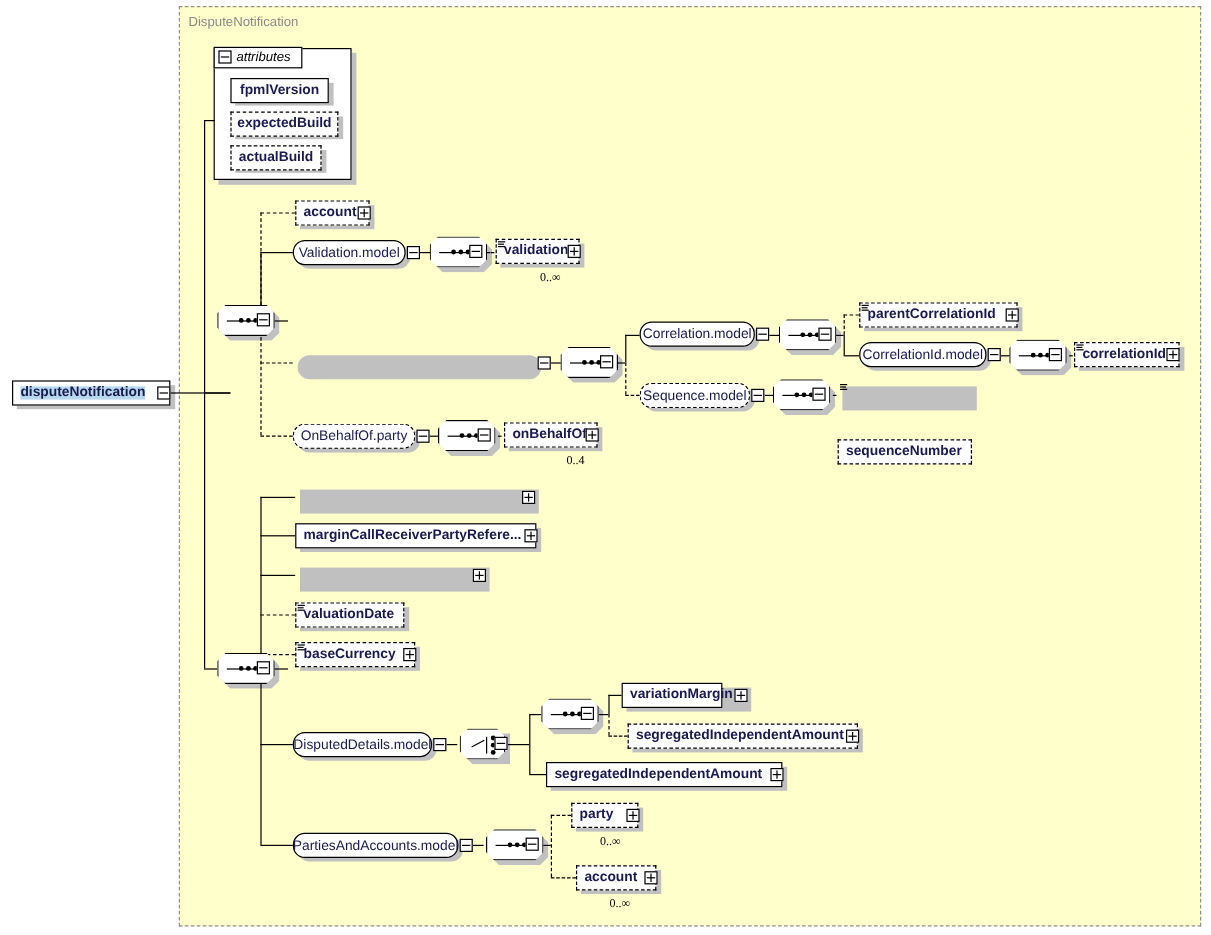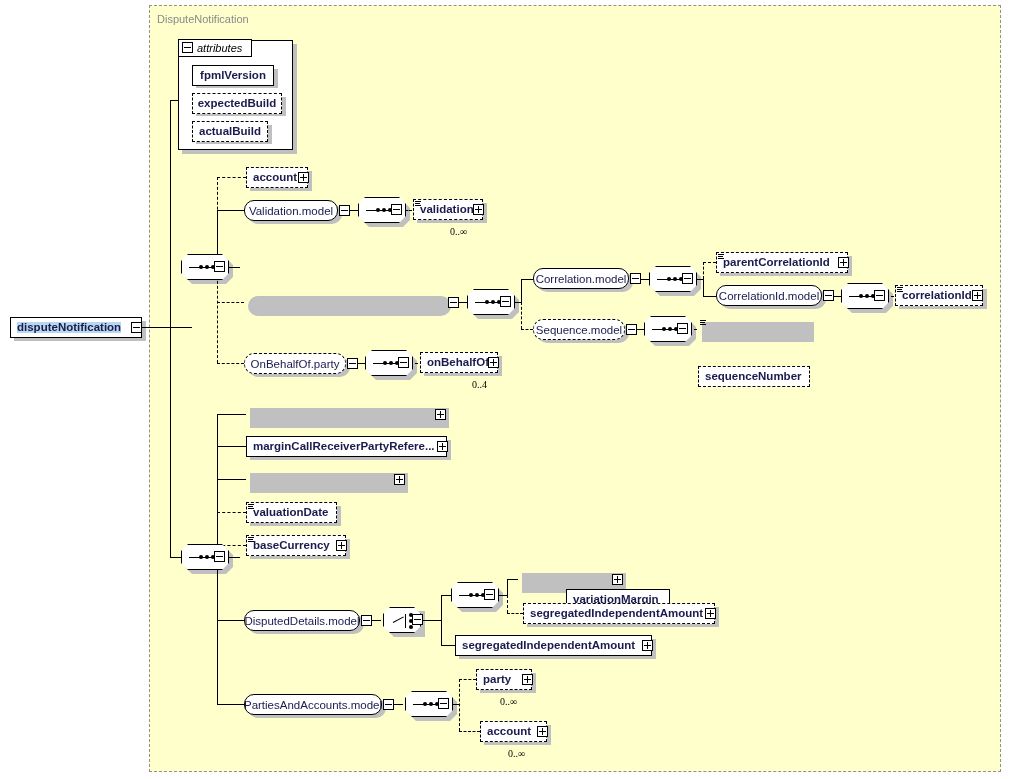--- a/index.html
+++ b/index.html
@@ -446,21 +446,21 @@
     <span class="dot d3"></span>
   </div>
   <div class="expander" style="left:484px;top:589px;"></div>
   <div class="ln h" style="left:441px;top:595px;width:10px;"></div>
   <div class="ln h" style="left:495px;top:595px;width:12px;"></div>
 
   <div class="ln v" style="left:507px;top:579px;height:16px;"></div>
   <div class="dl v" style="left:507px;top:595px;height:18px;"></div>
 
   <div class="shadow" style="left:522px;top:573px;width:104px;height:20px;"></div>
-  <div class="node solid" style="left:518px;top:589px;width:104px;margin-left:48px;">
+  <div class="node solid" style="left:518px;top:569px;width:84px;">
     <span class="lbl">variationMargin</span>
   </div>
   <div class="expander plus" style="left:612px;top:574px;"></div>
   <div class="ln h" style="left:507px;top:579px;width:11px;"></div>
 
   <div class="shadow" style="left:527px;top:607px;width:192px;height:20px;"></div>
   <div class="node dash" style="left:523px;top:603px;width:192px;">
     <span class="lbl">segregatedIndependentAmount</span>
   </div>
   <div class="expander plus" style="left:705px;top:608px;"></div>

